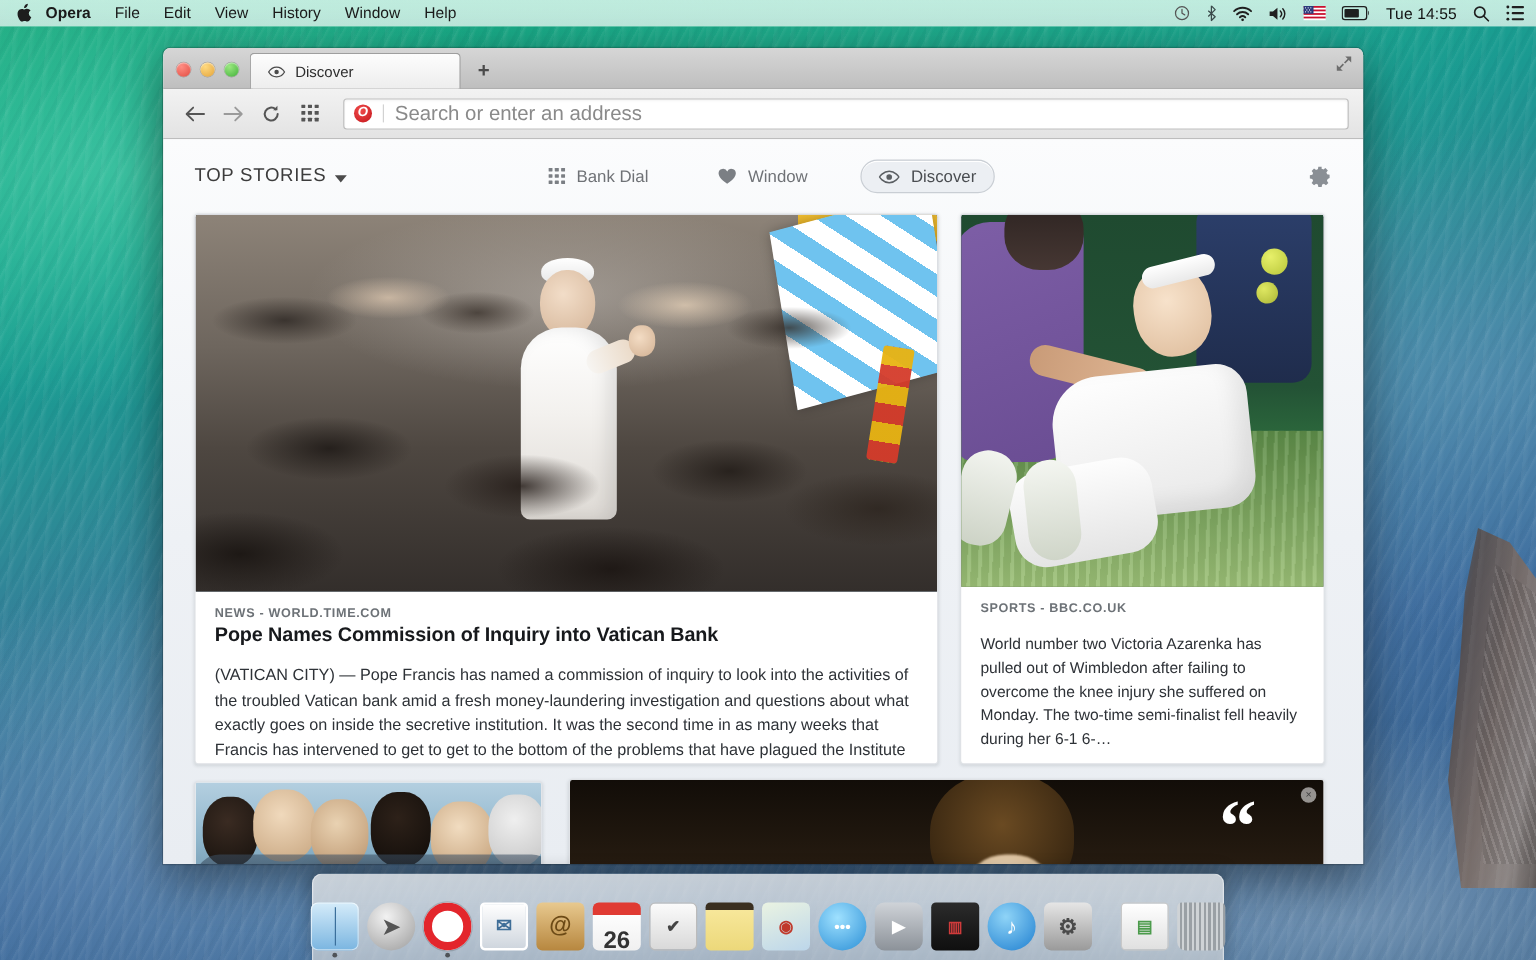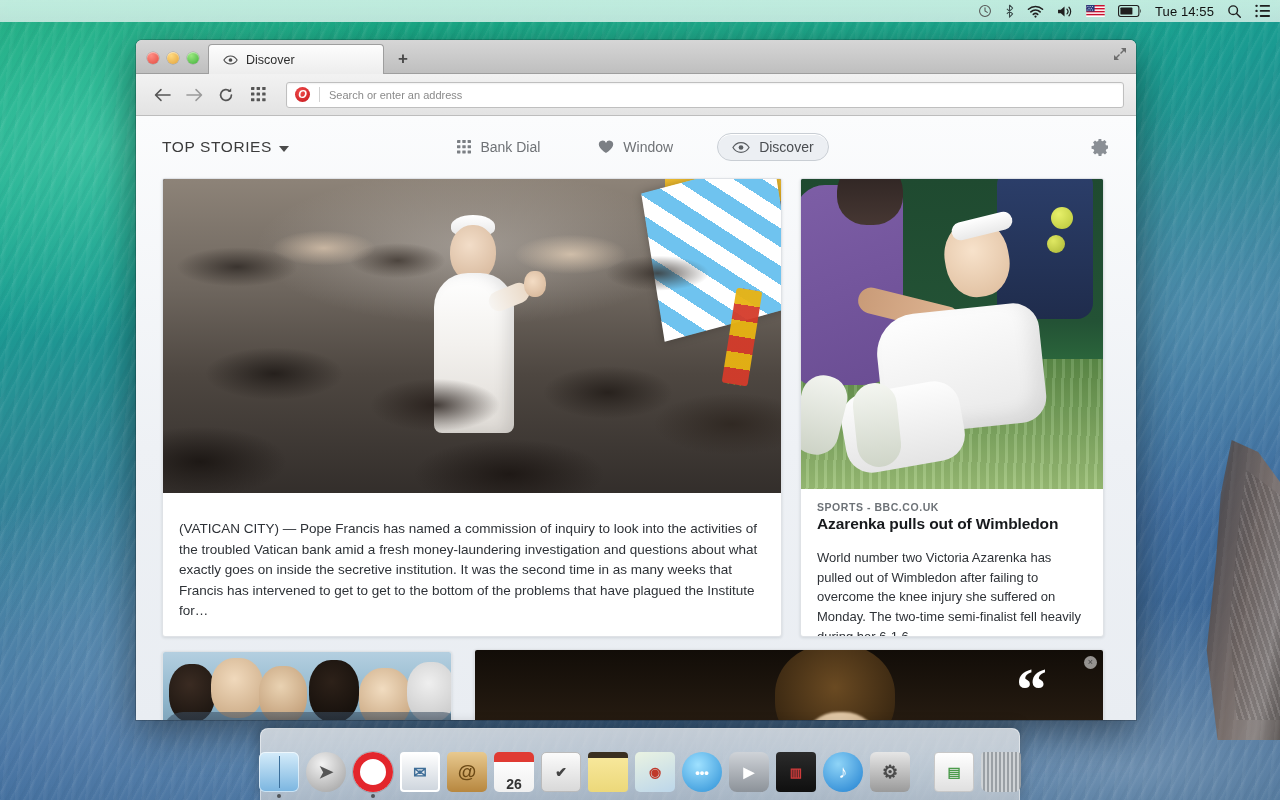--- a/index.html
+++ b/index.html
@@ -154,21 +154,21 @@
     box-shadow:inset 0 1px 2px rgba(0,0,0,.06);
   }
   .opera-badge{
     width:15px; height:15px; border-radius:50%;
     background:radial-gradient(circle at 38% 32%, #f04a4a, #c4161c);
     display:flex; align-items:center; justify-content:center;
     color:#fff; font-size:11px; font-weight:bold; font-style:italic;
     line-height:1;
   }
   .addr-sep{ width:1px; height:15px; background:#d2d2d2; }
-  .addr-placeholder{ color:#8a8a8a; font-size:11px; }
+  .addr-placeholder{ color:#8a8a8a; font-size:17px; }
 
   
   #page{
     position:relative; height:604px;
     background:linear-gradient(180deg,#fbfcfd 0%, #eef1f5 55%, #e9edf2 100%);
     overflow:hidden;
   }
   #discover-nav{
     height:62px; display:flex; align-items:center; padding:0 26px;
     position:relative;
@@ -400,20 +400,34 @@
 </style>
 </head>
 <body>
 
 <div id="desktop">
   <div id="cliff"></div>
   <div id="cliff2"></div>
 </div>
 
 <div id="menubar">
+  <div class="mb-left">
+    <span class="apple-logo">
+      <svg width="14" height="16" viewBox="0 0 14 16" aria-hidden="true">
+        <path fill="#1d1d1d" d="M9.4 2.6c.5-.6.9-1.5.8-2.4-.8 0-1.7.5-2.3 1.2-.5.6-.9 1.5-.8 2.3.9.1 1.8-.5 2.3-1.1zM11 8.4c0-1.7 1.4-2.6 1.5-2.6-.8-1.2-2.1-1.4-2.5-1.4-1.1-.1-2.1.6-2.6.6-.5 0-1.4-.6-2.3-.6-1.2 0-2.3.7-2.9 1.8-1.2 2.1-.3 5.3.9 7 .6.9 1.3 1.8 2.2 1.8.9 0 1.2-.6 2.3-.6 1.1 0 1.3.6 2.3.5 1 0 1.6-.9 2.2-1.7.7-1 .9-1.9 1-2-.1 0-1.9-.7-2.1-2.8z"></path>
+      </svg>
+    </span>
+    <span class="mb-item bold">Opera</span>
+    <span class="mb-item">File</span>
+    <span class="mb-item">Edit</span>
+    <span class="mb-item">View</span>
+    <span class="mb-item">History</span>
+    <span class="mb-item">Window</span>
+    <span class="mb-item">Help</span>
+  </div>
 
   <div class="mb-right">
     <span class="mb-icon">
       <svg width="14" height="14" viewBox="0 0 16 16">
           <g fill="none" stroke="#555" stroke-width="1.2">
             <circle cx="8" cy="8" r="6.2"></circle>
             <path d="M8 4.4V8l2.6 1.6" stroke-linecap="round"></path>
           </g>
         </svg>
     </span>
@@ -644,20 +658,22 @@
               radial-gradient(ellipse 12% 8% at 80% 30%, rgba(52,45,40,.8), transparent 70%),
               radial-gradient(ellipse 16% 12% at 18% 62%, rgba(30,25,22,.85), transparent 70%),
               radial-gradient(ellipse 15% 12% at 44% 72%, rgba(38,30,26,.85), transparent 70%),
               radial-gradient(ellipse 15% 12% at 72% 68%, rgba(34,28,24,.85), transparent 70%),
               radial-gradient(ellipse 18% 14% at 92% 78%, rgba(44,36,30,.8), transparent 70%),
               radial-gradient(ellipse 20% 16% at 6% 90%, rgba(26,21,18,.9), transparent 70%),
               radial-gradient(ellipse 22% 16% at 56% 94%, rgba(28,22,19,.9), transparent 70%)
             "></div>
         </div>
         <div class="card-body">
+          <div class="kicker">NEWS - WORLD.TIME.COM</div>
+          <div class="headline">Pope Names Commission of Inquiry into Vatican Bank</div>
           <div class="excerpt">(VATICAN CITY) — Pope Francis has named a commission of inquiry to look into the activities of the troubled Vatican bank amid a fresh money-laundering investigation and questions about what exactly goes on inside the secretive institution. It was the second time in as many weeks that Francis has intervened to get to get to the bottom of the problems that have plagued the Institute for…</div>
         </div>
       </div>
 
       <div class="card" id="card-side">
         <div class="card-photo" id="photo-side">
           <div class="tennis">
             <div class="bluefig"></div>
             <div class="ball"></div>
             <div class="ball2"></div>
@@ -668,21 +684,20 @@
             <div class="torso"></div>
             <div class="player-head"></div>
             <div class="headband"></div>
             <div class="skirt"></div>
             <div class="shoe1"></div>
             <div class="shoe2"></div>
           </div>
         </div>
         <div class="card-body">
           <div class="kicker">SPORTS - BBC.CO.UK</div>
-          <div class="headline">Azarenka pulls out of Wimbledon</div>
           <div class="excerpt">World number two Victoria Azarenka has pulled out of Wimbledon after failing to overcome the knee injury she suffered on Monday. The two-time semi-finalist fell heavily during her 6-1 6-…</div>
         </div>
       </div>
 
       <div class="card" id="card-b1">
         <div class="card-photo" id="photo-b1">
           <div class="p" style="left:6px;  top:12px; width:46px; height:58px; background:radial-gradient(circle at 45% 35%,#3a2b22,#15100c);"></div>
           <div class="p" style="left:48px; top:6px;  width:52px; height:60px; background:radial-gradient(circle at 45% 35%,#f0d9bc,#c6a47e);"></div>
           <div class="p" style="left:96px; top:14px; width:48px; height:58px; background:radial-gradient(circle at 45% 35%,#e9d2b2,#b8916a);"></div>
           <div class="p" style="left:146px;top:8px;  width:50px; height:62px; background:radial-gradient(circle at 45% 35%,#2d2119,#0f0b08);"></div>
@@ -715,21 +730,21 @@
   <div class="dock-icon di-opera">
       <span class="dot"></span>
     </div>
   <div class="dock-icon di-mail">
     <span class="glyph" style="color:#3f6e98;font-size:16px;">✉</span>
   </div>
   <div class="dock-icon di-contacts">
     <span class="glyph" style="color:#6c4a16;font-size:19px;">@</span>
   </div>
   <div class="dock-icon di-cal">
-    <span class="glyph" style="color:#333;font-size:14px;padding-top:24px;">26</span>
+    <span class="glyph" style="color:#333;font-size:20px;padding-top:24px;">26</span>
   </div>
   <div class="dock-icon di-reminders">
     <span class="glyph" style="color:#444;font-size:14px;">✔</span>
   </div>
   <div class="dock-icon di-notes"></div>
   <div class="dock-icon di-maps">
     <span class="glyph" style="color:#c0392b;font-size:14px;">◉</span>
   </div>
   <div class="dock-icon di-messages">
     <span class="glyph" style="font-size:13px;">•••</span>

